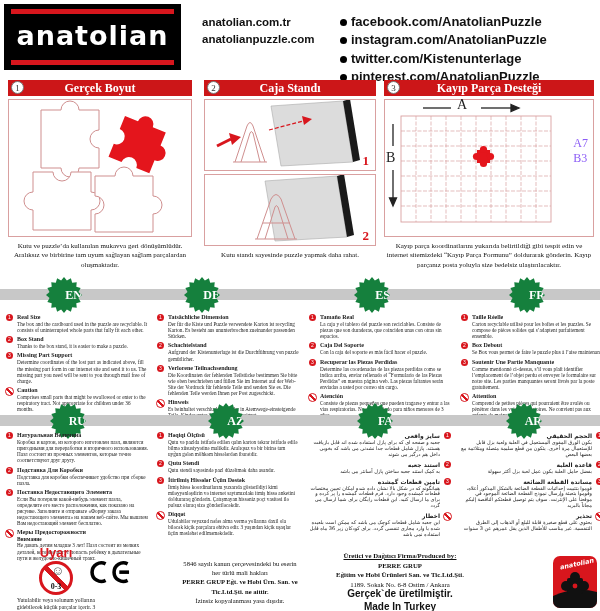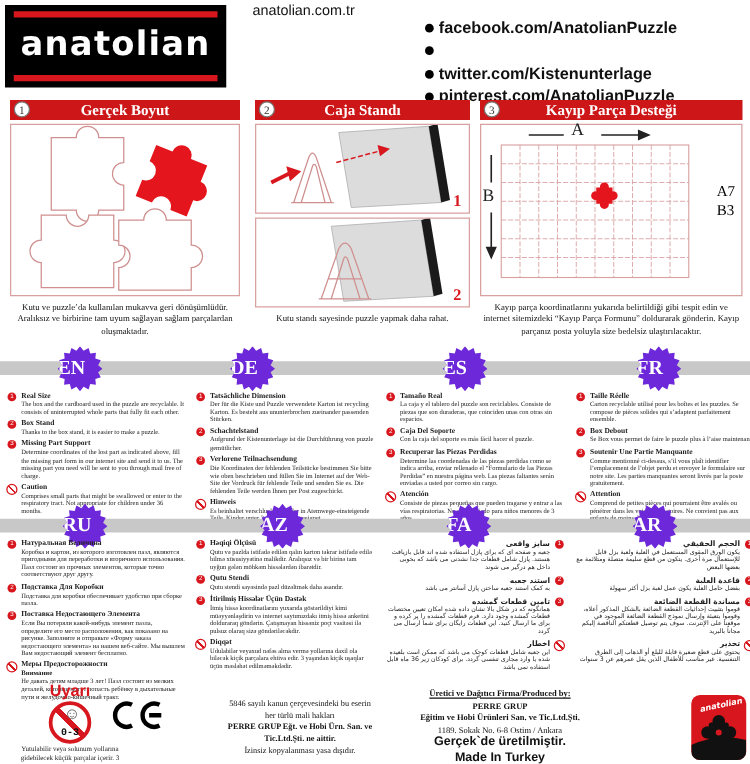--- a/index.html
+++ b/index.html
@@ -5,22 +5,22 @@
   html,body{margin:0;padding:0}
   body{width:600px;height:611px;position:relative;background:#fff;overflow:hidden;
        font-family:"Liberation Serif",serif;color:#111}
 
   
   .logo{position:absolute;left:4px;top:4px;width:177px;height:66px;background:#000}
   .logo .bar{position:absolute;left:7px;right:7px;height:5px;background:#d8161d}
   .logo .bar.t{top:5px}.logo .bar.b{bottom:5px}
   .logo .txt{position:absolute;left:0;right:0;top:16px;text-align:center;color:#fff;
        font-family:"DejaVu Sans",sans-serif;font-weight:bold;font-size:27px;letter-spacing:1px}
-  .urls{position:absolute;left:202px;top:1px;font-family:"Liberation Sans",sans-serif;
-       font-weight:normal;font-size:11.5px;line-height:1.45;color:#111}
+  .urls{position:absolute;left:202px;top:14px;font-family:"Liberation Sans",sans-serif;
+       font-weight:bold;font-size:11.5px;line-height:1.45;color:#111}
   .socials{position:absolute;left:340px;top:13px;font-family:"Liberation Sans",sans-serif;
        font-weight:bold;font-size:13px;line-height:1.42;color:#111}
   .socials .srow{white-space:nowrap}
   .dot{display:inline-block;width:7px;height:7px;border-radius:50%;background:#000;margin-right:4px}
 
   
   .panel{position:absolute;top:80px}
   #p1{left:8px;width:184px}
   #p2{left:204px;width:172px}
   #p3{left:384px;width:210px}
@@ -29,27 +29,27 @@
   .pnum{position:absolute;left:3px;top:1px;width:13px;height:13px;background:#fff;
        border:1px solid #777;border-radius:50%;color:#333;font-size:9px;line-height:12px;
        text-align:center;font-weight:normal;box-sizing:border-box}
   .pimg{border:1px solid #d9a0a0;background:#fff;position:relative;margin-top:3px}
   #p1 .pimg,#p3 .pimg{height:136px}
   .frame{height:70px;border:1px solid #d9a0a0;margin-top:3px;position:relative;background:#fff}
   .pcap{margin-top:5px;text-align:center;font-size:7px;line-height:1.35;color:#111;padding:0 2px}
   .stepn{position:absolute;right:6px;bottom:1px;color:#d8161d;font-size:13px;font-weight:bold}
   .axisA{position:absolute;left:72px;top:-3px;font-size:14px;color:#222}
   .axisB{position:absolute;left:1px;top:50px;font-size:14px;color:#222}
-  .coords{position:absolute;right:5px;top:46px;font-size:12px;line-height:1.25;color:#000000;text-align:left}
+  .coords{position:absolute;right:5px;top:36px;font-size:12px;line-height:1.25;color:#8b5cf6;text-align:left}
 
   
   .gbar{position:absolute;left:0;width:600px;height:11px;background:#c8c8c8}
   #gbar1{top:289px}#gbar2{top:415px}
-  .burst{position:absolute;width:36px;height:36px;background:#6d28d9;color:#fff;text-align:left;
-       line-height:36px;font-weight:bold;font-size:16px;font-family:"Liberation Serif",serif;
+  .burst{position:absolute;width:36px;height:36px;background:#15803d;color:#fff;text-align:right;
+       line-height:36px;font-weight:bold;font-size:12px;font-family:"Liberation Serif",serif;
        clip-path:polygon(50% 0%,58% 9.8%,69.1% 3.8%,72.8% 15.9%,85.4% 14.6%,84.1% 27.2%,96.2% 30.9%,90.2% 42%,100% 50%,90.2% 58%,96.2% 69.1%,84.1% 72.8%,85.4% 85.4%,72.8% 84.1%,69.1% 96.2%,58% 90.2%,50% 100%,42% 90.2%,30.9% 96.2%,27.2% 84.1%,14.6% 85.4%,15.9% 72.8%,3.8% 69.1%,9.8% 58%,0% 50%,9.8% 42%,3.8% 30.9%,15.9% 27.2%,14.6% 14.6%,27.2% 15.9%,30.9% 3.8%,42% 9.8%)}
   .lcol{position:absolute;width:142px;color:#222}
   #cEN{left:6px;top:314px}#cDE{left:157px;top:314px}#cES{left:309px;top:314px}#cFR{left:461px;top:314px}
   #cRU{left:6px;top:432px}#cAZ{left:157px;top:432px}
   #cFA{left:309px;top:432px}#cAR{left:461px;top:432px}
   .rtl{direction:rtl;text-align:right;font-family:"DejaVu Sans",sans-serif}
   .item{position:relative;padding-left:11px;margin-bottom:3px}
   .rtl .item{padding-left:0;padding-right:11px}
   .nb{position:absolute;left:0;top:0;width:7px;height:7px;border-radius:50%;background:#d8161d;
       color:#fff;font-size:5px;line-height:7px;text-align:center;font-family:"Liberation Sans",sans-serif}
@@ -65,21 +65,21 @@
 
   
   #warn{position:absolute;left:10px;top:545px;width:92px;text-align:center}
   .warnlbl{color:#d8161d;font-weight:bold;font-size:13px;font-family:"Liberation Sans",sans-serif}
   .agewrap{width:34px;height:34px;margin:1px auto 2px;position:relative}
   .agecirc{width:34px;height:34px;border:3.5px solid #d8161d;border-radius:50%;
       box-sizing:border-box;position:relative;overflow:hidden;
       background:linear-gradient(45deg,transparent 44%,#d8161d 44%,#d8161d 56%,transparent 56%)}
   .babyface{position:absolute;left:9px;top:-1px;font-size:13px;color:#555}
   .agetext{position:absolute;left:0;right:0;bottom:1px;font-weight:bold;font-size:8px;
-      color:#111;font-family:Liberation Mono, monospace}
+      color:#111;font-family:Liberation Serif, serif}
   .agecap{font-size:5.6px;line-height:1.25;color:#222}
   #ce{position:absolute;left:88px;top:560px}
   #copy{position:absolute;left:173px;top:559px;width:134px;text-align:center;font-size:6.6px;line-height:1.4}
   .b{font-weight:bold}
   #prod{position:absolute;left:320px;top:551px;width:160px;text-align:center;font-size:6.8px;line-height:1.4}
   .prodh{font-weight:bold;text-decoration:underline}
   #made{position:absolute;left:320px;top:588px;width:160px;text-align:center;
       font-family:"Liberation Sans",sans-serif;font-weight:bold;font-size:10px;line-height:1.25}
   #stamp{position:absolute;left:553px;top:556px;width:44px;height:52px;background:#d8161d;
       border-radius:7px;overflow:hidden}
@@ -90,24 +90,25 @@
 </head>
 <body>
 
 <div class="logo">
   <div class="bar t"></div>
   <div class="txt">anatolian</div>
   <div class="bar b"></div>
 </div>
 <div class="urls">
   <div>anatolian.com.tr</div>
+  <div>anatolianpuzzle.com</div>
 </div>
 <div class="socials">
   <div class="srow"><span class="dot"></span><span>facebook.com/AnatolianPuzzle</span></div>
-  <div class="srow"><span class="dot"></span></div>
+  <div class="srow"><span class="dot"></span><span>instagram.com/AnatolianPuzzle</span></div>
   <div class="srow"><span class="dot"></span><span>twitter.com/Kistenunterlage</span></div>
   <div class="srow"><span class="dot"></span><span>pinterest.com/AnatolianPuzzle</span></div>
 </div>
 
 <div class="panel" id="p1">
   <div class="phead">
     <span class="pnum">1</span>
     <span>Gerçek Boyut</span>
   </div>
   <div class="pimg">

